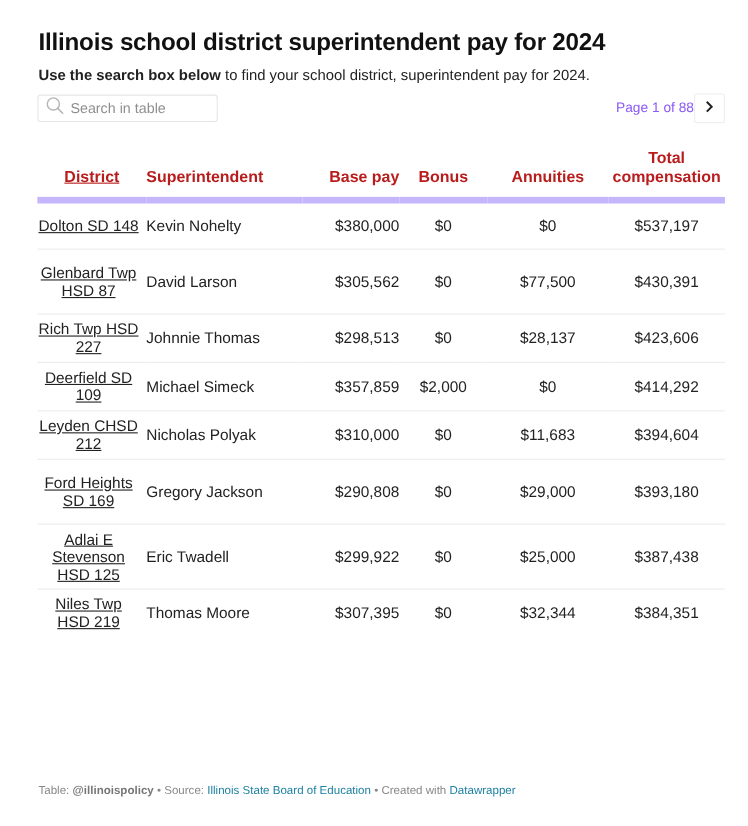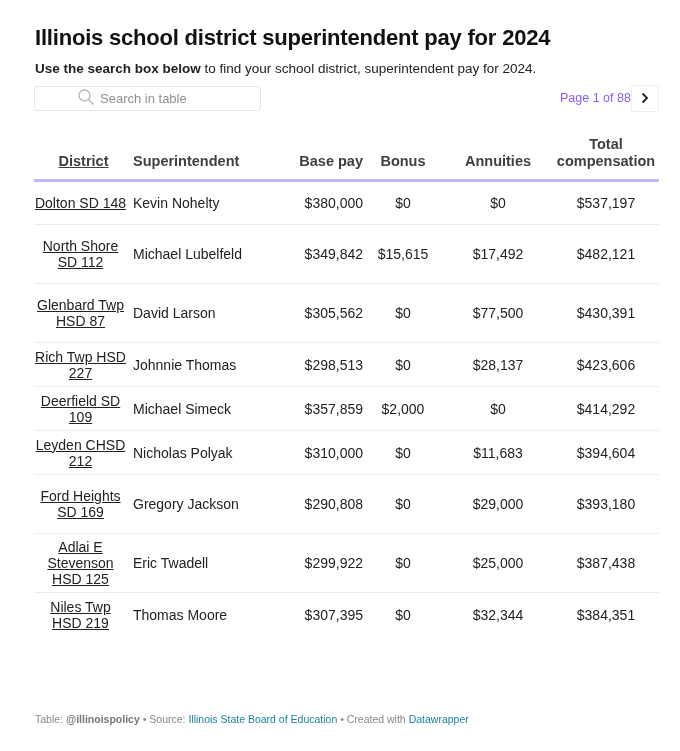--- a/index.html
+++ b/index.html
@@ -10,23 +10,23 @@
       position: absolute; left: 35px; top: 25px;
       font-size: 22px; font-weight: bold; color: #111111; letter-spacing: -0.2px;
     }
     .description {
       position: absolute; left: 35px; top: 61px;
       font-size: 13.5px; color: #222222;
     }
     .description b { font-weight: bold; }
 
     .search-box {
-      position: absolute; left: 34px; top: 86px; width: 227px; height: 25px;
+      position: absolute; left: 34px; top: 86px; width: 164px; height: 25px;
       border: 1px solid #e6e6e6; border-radius: 3px; background: #fff;
-      display: flex; align-items: center; padding-left: 36px;
+      display: flex; align-items: center;
     }
     .search-icon { width: 18px; height: 18px; margin-left: 6px; margin-right: 5px; }
     .search-input {
       border: none; outline: none; font-family: "Liberation Sans", sans-serif;
       font-size: 13px; color: #333; width: 150px; background: transparent;
     }
     .search-input::placeholder { color: #8f8f8f; }
 
     .pagination-label {
       position: absolute; left: 560px; top: 91px; font-size: 12.5px; color: #8b5cf6;
@@ -36,23 +36,23 @@
       border: 1px solid #eeeeee; background: #fff; border-radius: 2px;
       display: flex; align-items: center; justify-content: center; cursor: pointer;
     }
     .next-button svg { width: 10px; height: 12px; }
 
     table {
       position: absolute; left: 34px; top: 136px; width: 625px;
       border-collapse: collapse; font-size: 14px;
     }
     thead th {
-      font-weight: bold; font-size: 14.5px; color: #404040; vertical-align: bottom;
+      font-weight: bold; font-size: 14.5px; color: #b91c1c; vertical-align: bottom;
       padding: 0 0 9px 0; line-height: 17px;
-      border-bottom: 3px solid #c4b5fd;
+      border-bottom: 6px solid #c4b5fd;
     }
     th.col-district, td.col-district { text-align: center; width: 99px; text-decoration: underline; }
     th.col-super, td.col-super { text-align: left; width: 142px; }
     th.col-base, td.col-base { text-align: right; width: 88px; }
     th.col-bonus, td.col-bonus { text-align: center; width: 80px; }
     th.col-ann, td.col-ann { text-align: center; width: 110px; }
     th.col-total, td.col-total { text-align: center; width: 106px; }
 
     tbody td {
       color: #222; line-height: 16px; font-size: 14px;
@@ -109,28 +109,20 @@
   <tbody id="table-body">
       <tr class="row-2">
         <td class="col-district">Dolton SD 148</td>
         <td class="col-super">Kevin Nohelty</td>
         <td class="col-base">$380,000</td>
         <td class="col-bonus">$0</td>
         <td class="col-ann">$0</td>
         <td class="col-total">$537,197</td>
       </tr>
       <tr class="row-3">
-        <td class="col-district">North Shore SD 112</td>
-        <td class="col-super">Michael Lubelfeld</td>
-        <td class="col-base">$349,842</td>
-        <td class="col-bonus">$15,615</td>
-        <td class="col-ann">$17,492</td>
-        <td class="col-total">$482,121</td>
-      </tr>
-      <tr class="row-3">
         <td class="col-district">Glenbard Twp HSD 87</td>
         <td class="col-super">David Larson</td>
         <td class="col-base">$305,562</td>
         <td class="col-bonus">$0</td>
         <td class="col-ann">$77,500</td>
         <td class="col-total">$430,391</td>
       </tr>
       <tr class="row-2">
         <td class="col-district">Rich Twp HSD 227</td>
         <td class="col-super">Johnnie Thomas</td>

